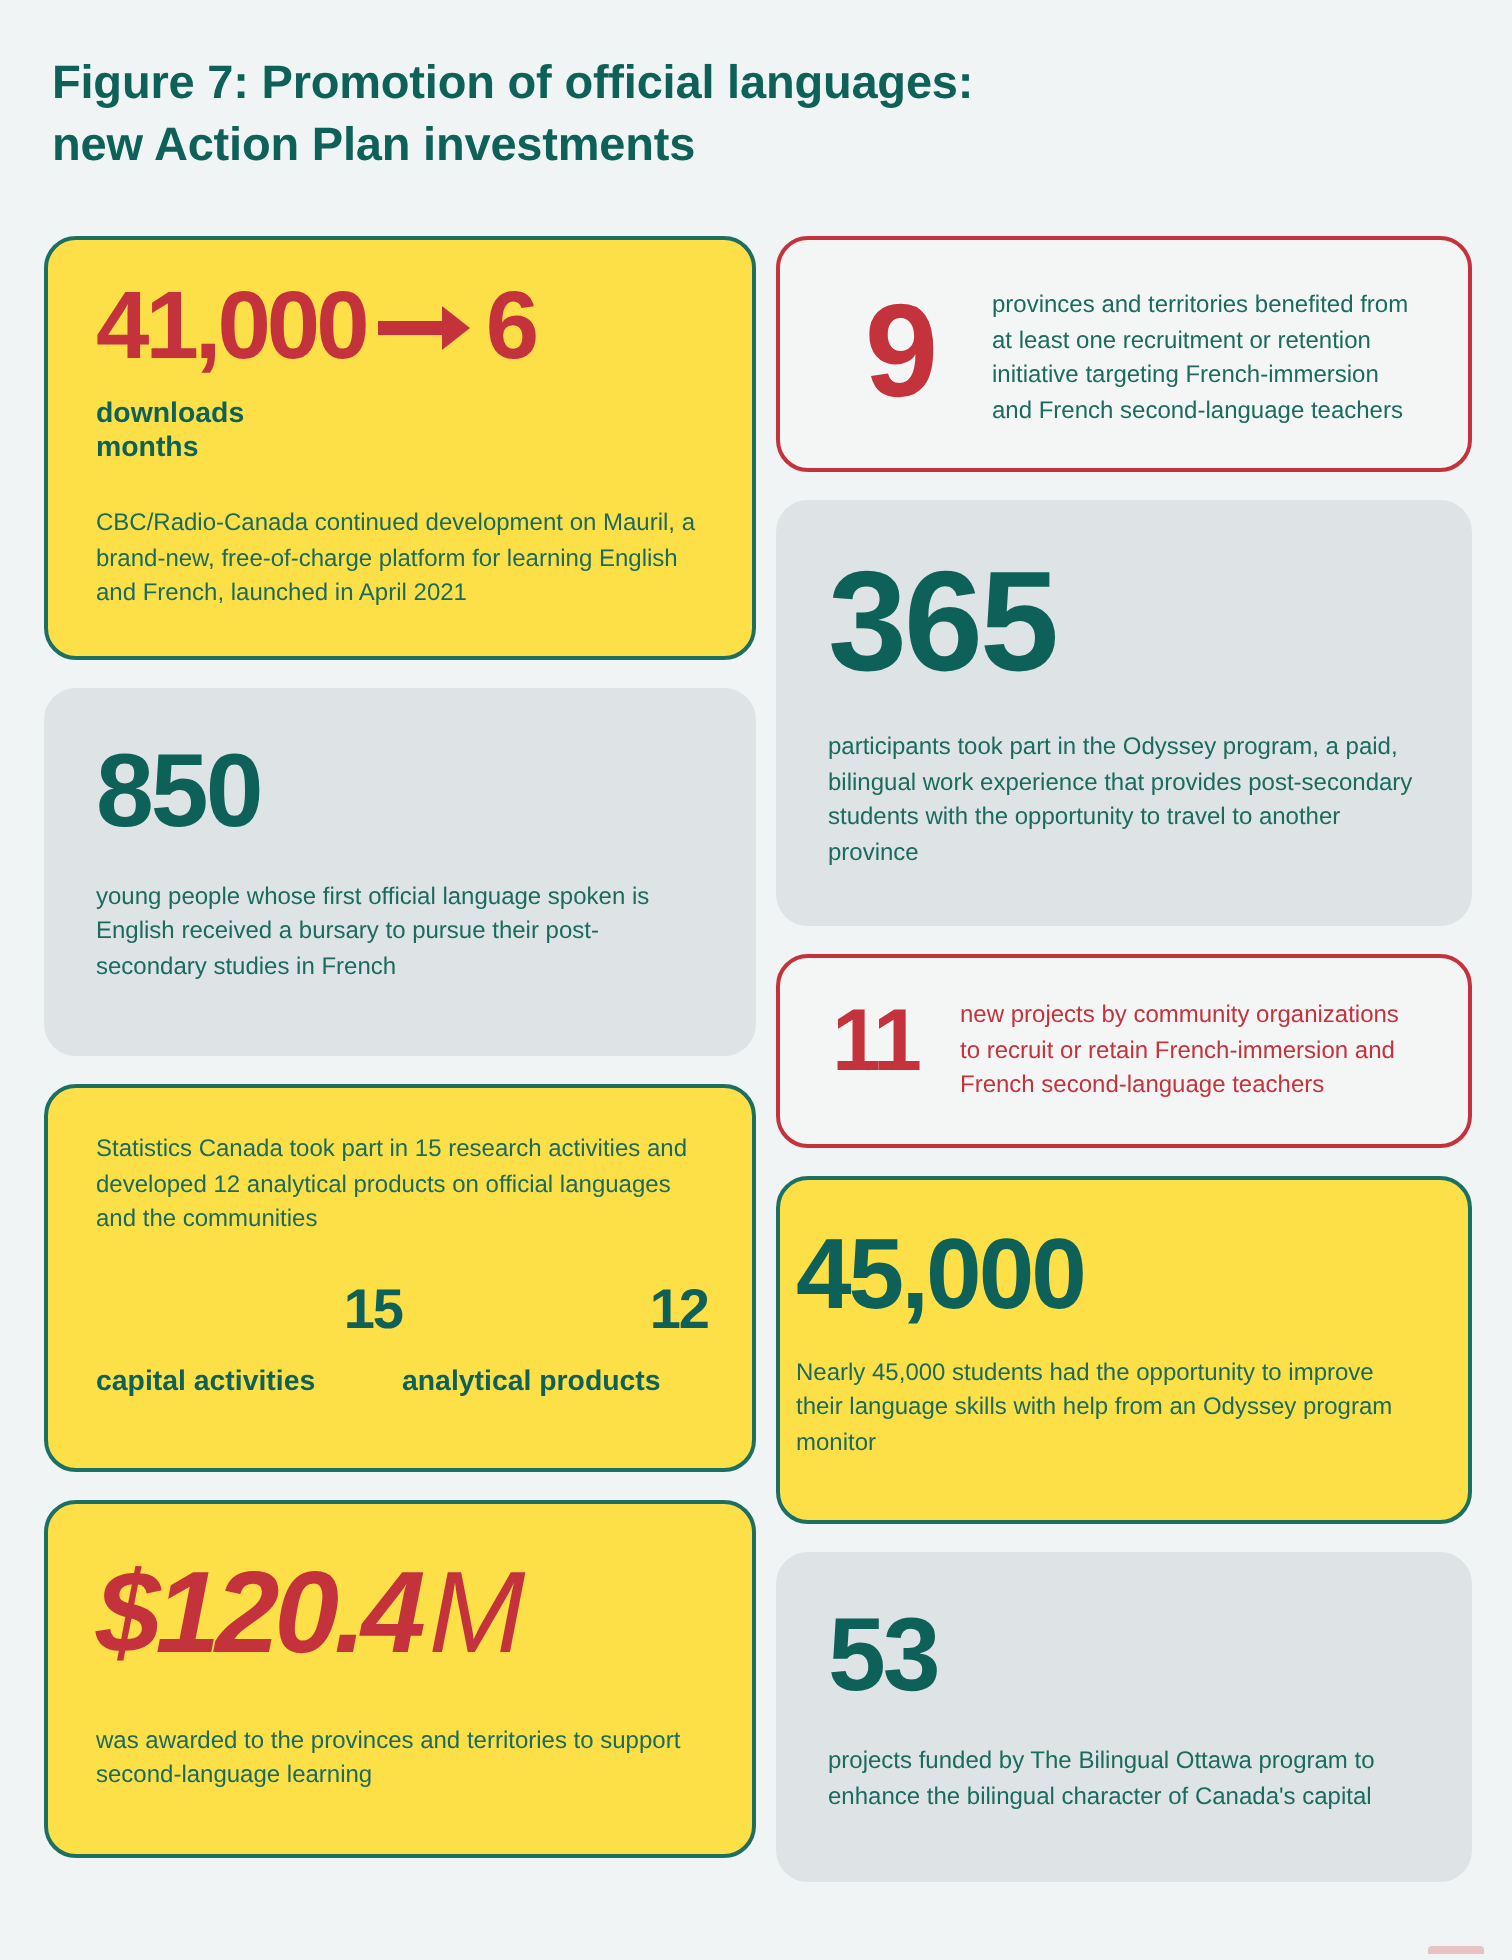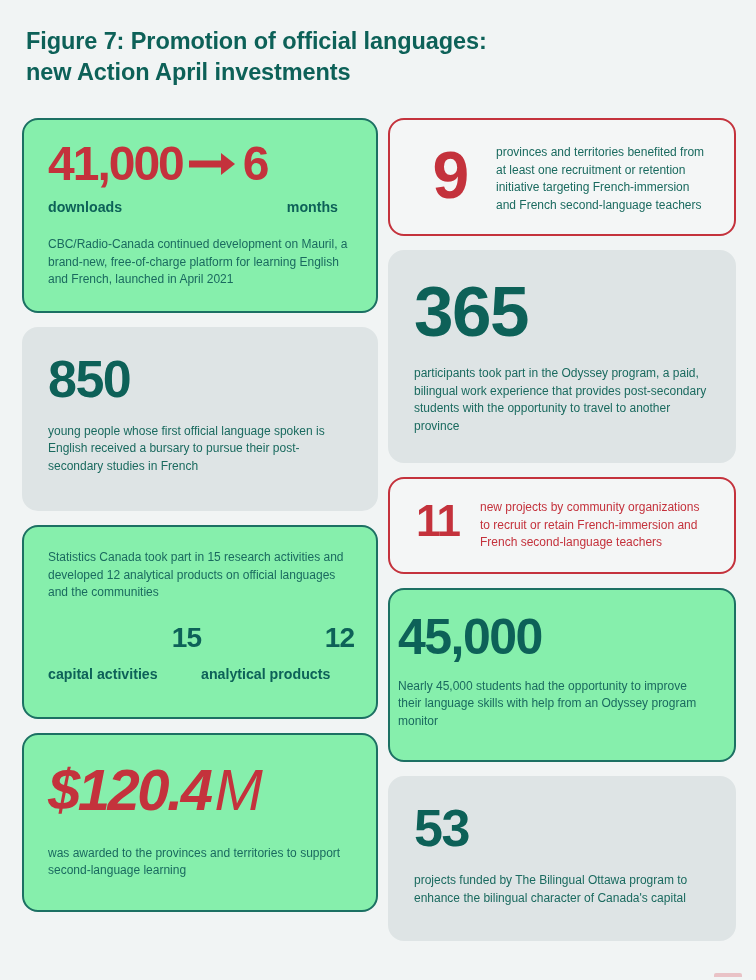--- a/index.html
+++ b/index.html
@@ -46,21 +46,21 @@
   .col-right { left: 388px; width: 348px; }
 
   
   .card {
     border-radius: 16px;
     padding: 22px 24px 24px 24px;
     margin-bottom: 14px;
     position: relative;
   }
   .card.outline-green {
-    background: #86efac;
+    background: #fde047;
     border: 2px solid #1c7063;
   }
   .card.outline-red {
     background: #f4f6f6;
     border: 2px solid #c4323c;
   }
   .card.filled-gray {
     background: #dee4e5;
     border: 2px solid #dee4e5;
   }
@@ -127,20 +127,21 @@
     border-left: 14px solid #c4323c;
   }
   .metric-row .unit-spacer { flex: 1 1 auto; }
 
   .label-row {
     display: flex;
     justify-content: space-between;
     align-items: baseline;
     margin-top: 11px;
     padding-right: 14px;
+    flex-direction: column;
   }
   .c1 .desc { margin-top: 20px; }
 
   
   .inline-card {
     display: flex;
     align-items: flex-start;
     gap: 0;
   }
   .inline-card .num-cell {
@@ -215,21 +216,21 @@
     opacity: 0.85;
   }
 </style>
 </head>
 <body>
 
 <div class="page">
 
   <div class="figure-title">
     <span class="tline">Figure 7: Promotion of official languages:</span>
-    <span class="tline">new Action April investments</span>
+    <span class="tline">new Action Plan investments</span>
   </div>
 
   <div class="col col-left">
 
     <div class="card outline-green c1">
       <div class="metric-row">
         <span class="stat red">41,000</span>
         <span class="arrow">
           <span class="shaft"></span>
             <span class="head"></span>

